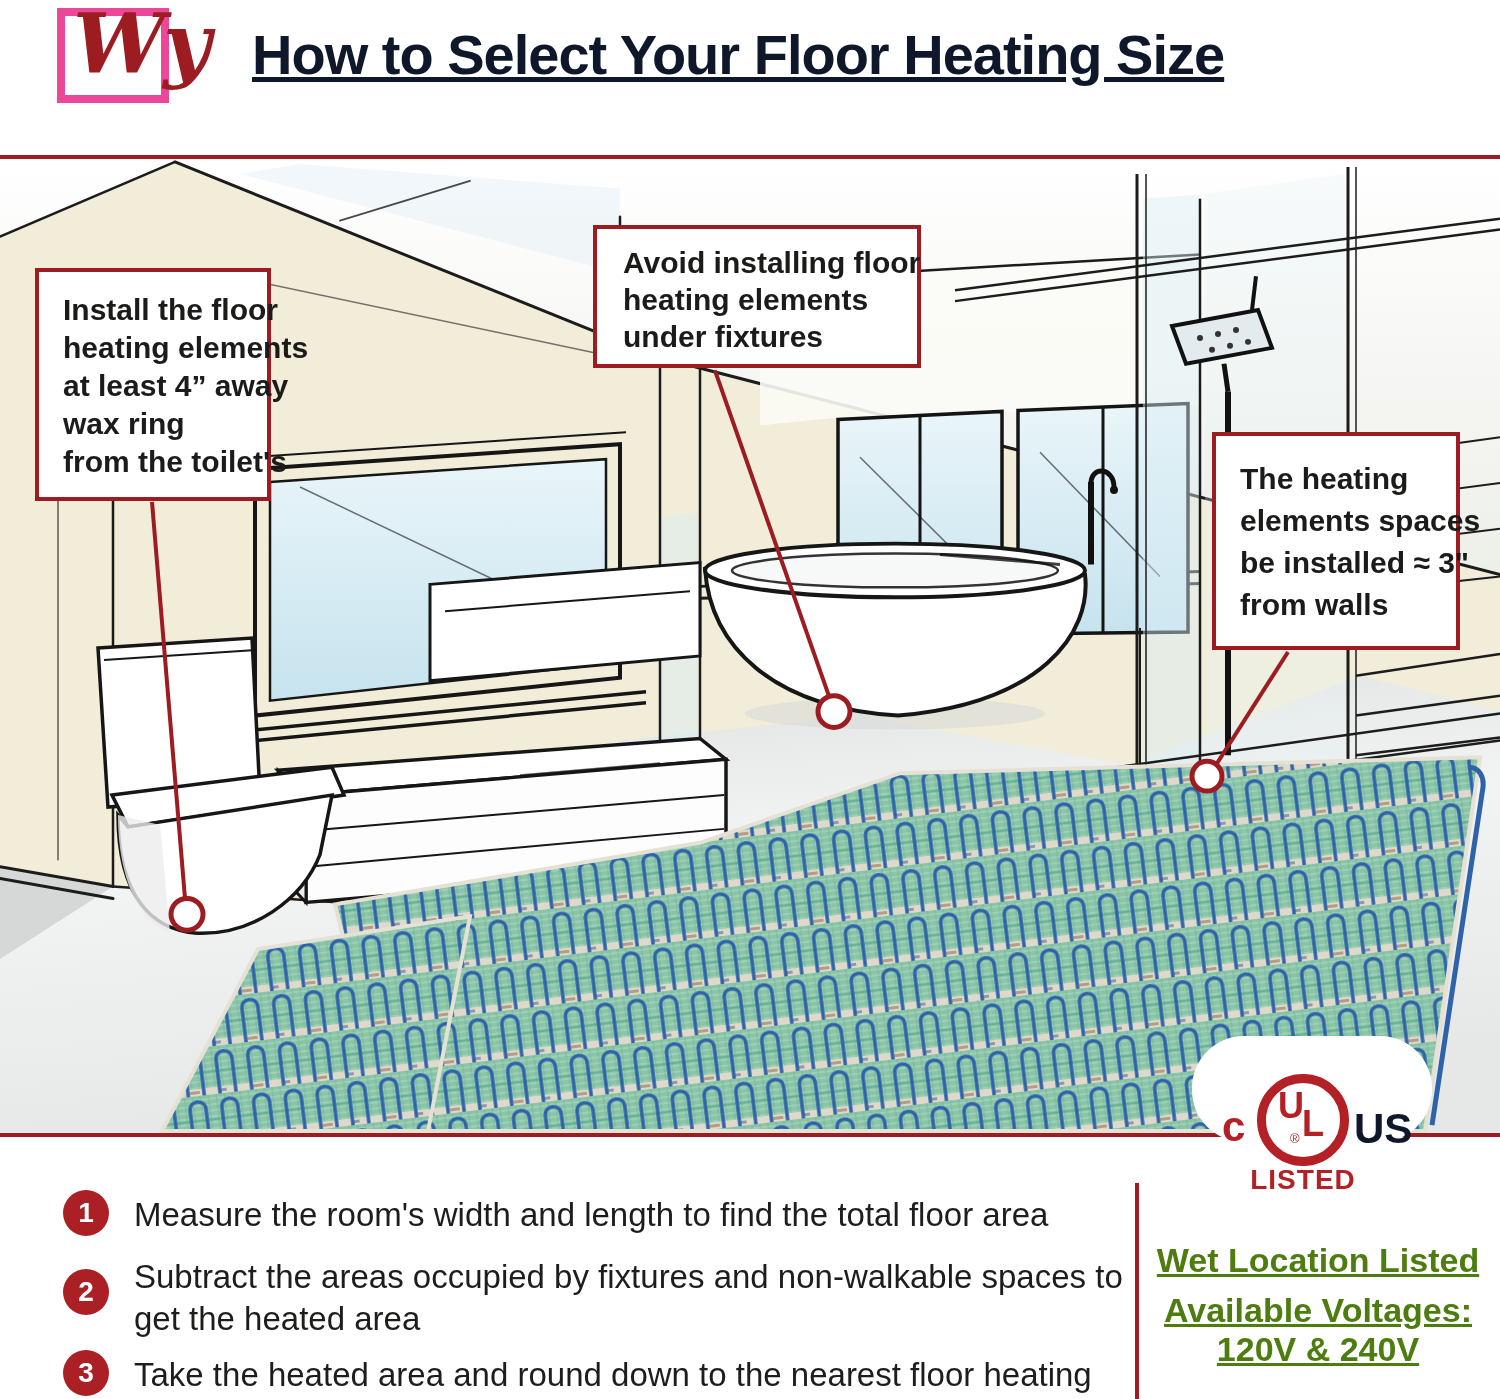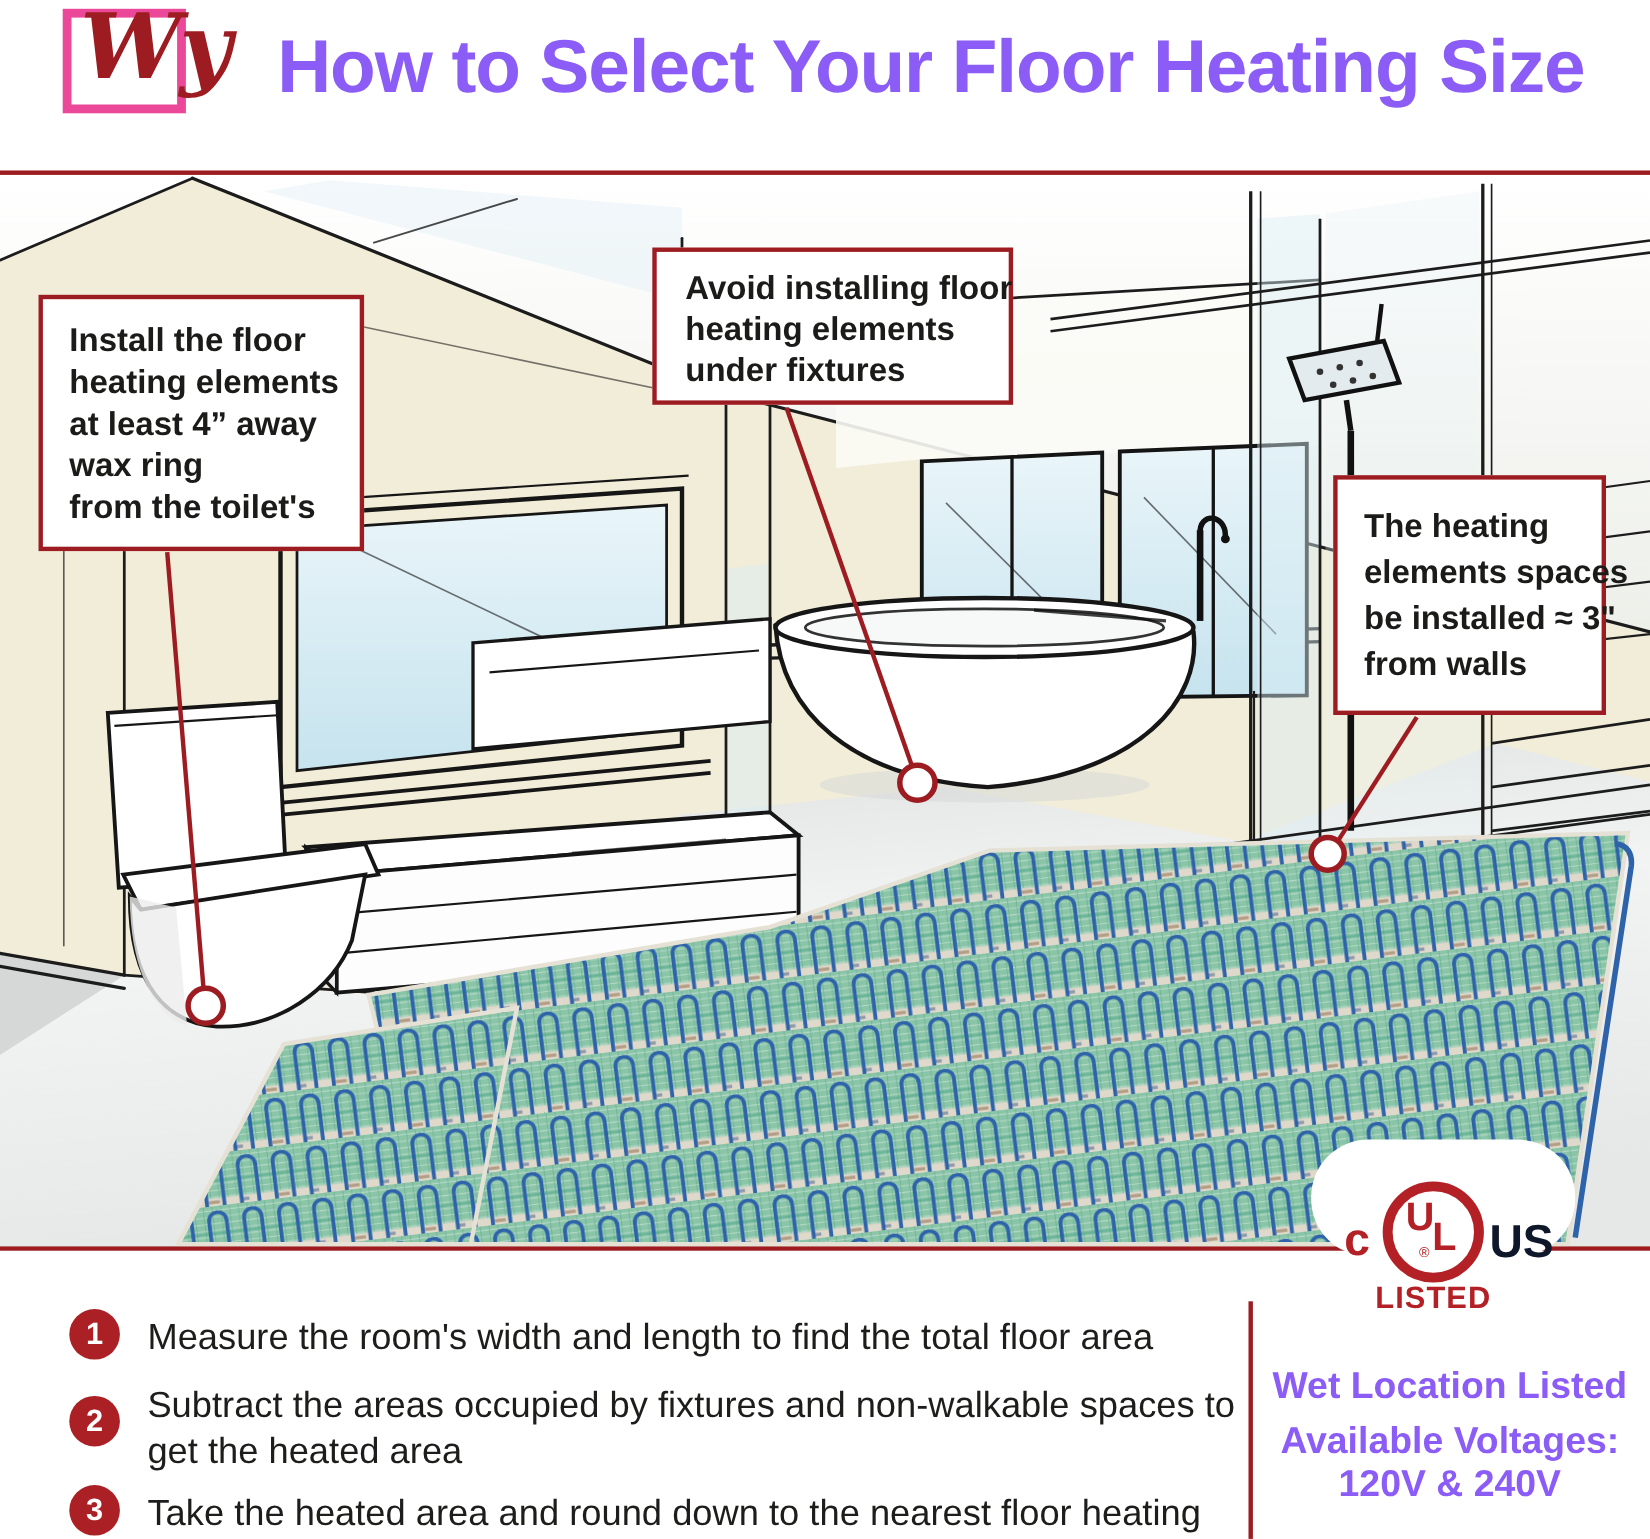--- a/index.html
+++ b/index.html
@@ -4,33 +4,33 @@
 <style>
   html,body{margin:0;padding:0;background:#fff;}
   .page{position:relative;width:1500px;height:1399px;background:#ffffff;overflow:hidden;
         font-family:"Liberation Sans",sans-serif;color:#1d1d1b;}
 
   
   .logo-box{position:absolute;left:57px;top:8px;width:112px;height:95px;
             border:8px solid #ec4899;box-sizing:border-box;background:#fff;z-index:4;}
   .logo-script{position:absolute;left:8px;top:-14px;font-family:"DejaVu Serif",serif;
                font-style:italic;font-weight:bold;font-size:82px;color:#9c1c21;line-height:1;}
-  .main-title{position:absolute;left:252px;top:22px;width:1200px;font-size:68px;font-weight:bold;
-              color:#8b5cf6;letter-spacing:-1px;white-space:nowrap;z-index:4;}
+  .main-title{position:absolute;left:252px;top:22px;width:1200px;font-size:56px;font-weight:bold;
+              color:#0f172a;letter-spacing:-1px;white-space:nowrap;z-index:4;text-decoration:underline;}
 
   
   .illustration{position:absolute;left:0;top:155px;width:1500px;height:982px;box-sizing:border-box;
                 border-top:4px solid #9c1c21;border-bottom:4px solid #9c1c21;background:#f2edd8;z-index:1;}
   .illustration svg{display:block;width:100%;height:100%;}
 
   
   .callout{position:absolute;background:#fff;border:4px solid #9c1c21;box-sizing:border-box;
            color:#1b1b19;z-index:5;font-weight:bold;}
   .callout .ln{white-space:nowrap;}
-  .callout-toilet{left:35px;top:268px;width:296px;height:233px;padding:19px 0 0 24px;
+  .callout-toilet{left:35px;top:268px;width:236px;height:233px;padding:19px 0 0 24px;
                   font-size:30px;line-height:38px;}
   .callout-fixtures{left:593px;top:225px;width:328px;height:143px;padding:15px 0 0 26px;
                     font-size:30px;line-height:37px;}
   .callout-walls{left:1212px;top:432px;width:248px;height:218px;padding:22px 0 0 24px;
                  font-size:30px;line-height:42px;}
 
   
   .ul-blob{position:absolute;left:1192px;top:1036px;width:240px;height:106px;background:#fff;
            border-radius:52px;z-index:6;}
   .ul-circle{position:absolute;left:1257px;top:1074px;width:74px;height:74px;background:#fff;
@@ -43,21 +43,21 @@
   .ul-listed{position:absolute;left:1233px;top:1164px;width:140px;text-align:center;font-size:28px;
              font-weight:bold;letter-spacing:1px;color:#b32025;z-index:7;}
 
   
   .step-circle{position:absolute;width:46px;height:46px;border-radius:50%;background:#ab2025;
                color:#fff;font-size:28px;font-weight:bold;display:flex;align-items:center;
                justify-content:center;z-index:5;}
   .step-text{position:absolute;left:134px;width:1000px;font-size:33px;line-height:42px;color:#1d1d1b;z-index:5;}
   .divider-v{position:absolute;left:1135px;top:1183px;width:4px;height:216px;background:#9c1c21;z-index:5;}
   .cert-line{position:absolute;left:1150px;width:336px;text-align:center;font-size:34px;
-             font-weight:bold;color:#8b5cf6;z-index:5;white-space:nowrap;}
+             font-weight:bold;color:#4d7c0f;z-index:5;white-space:nowrap;text-decoration:underline;}
 </style>
 </head>
 <body>
 
 <div class="page">
 
   <div class="logo-box">
     <span class="logo-script">Wy</span>
   </div>
   <div class="main-title">How to Select Your Floor Heating Size</div>

